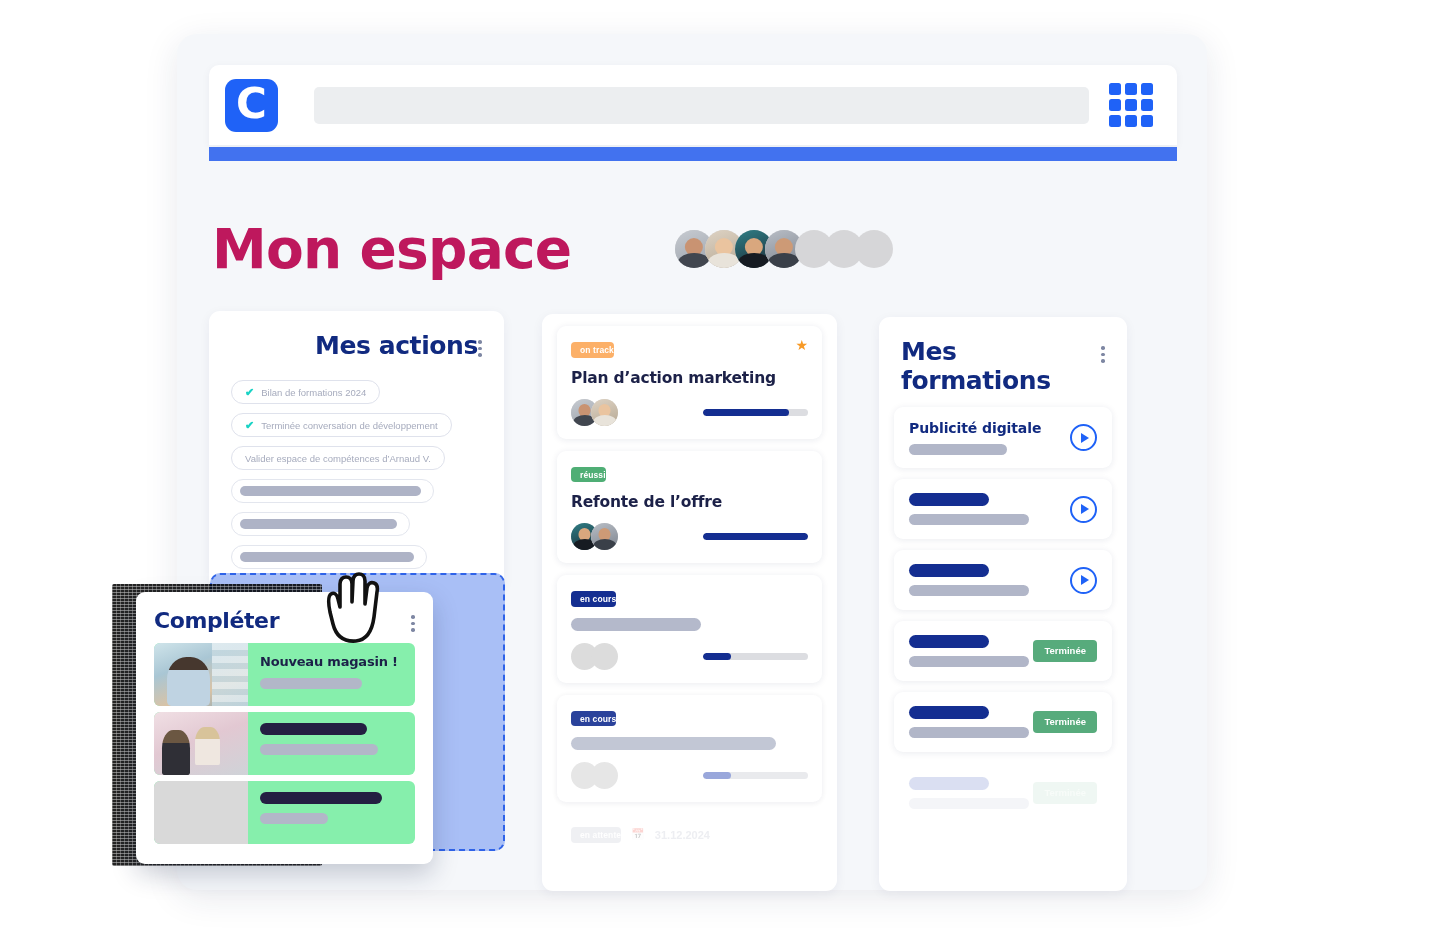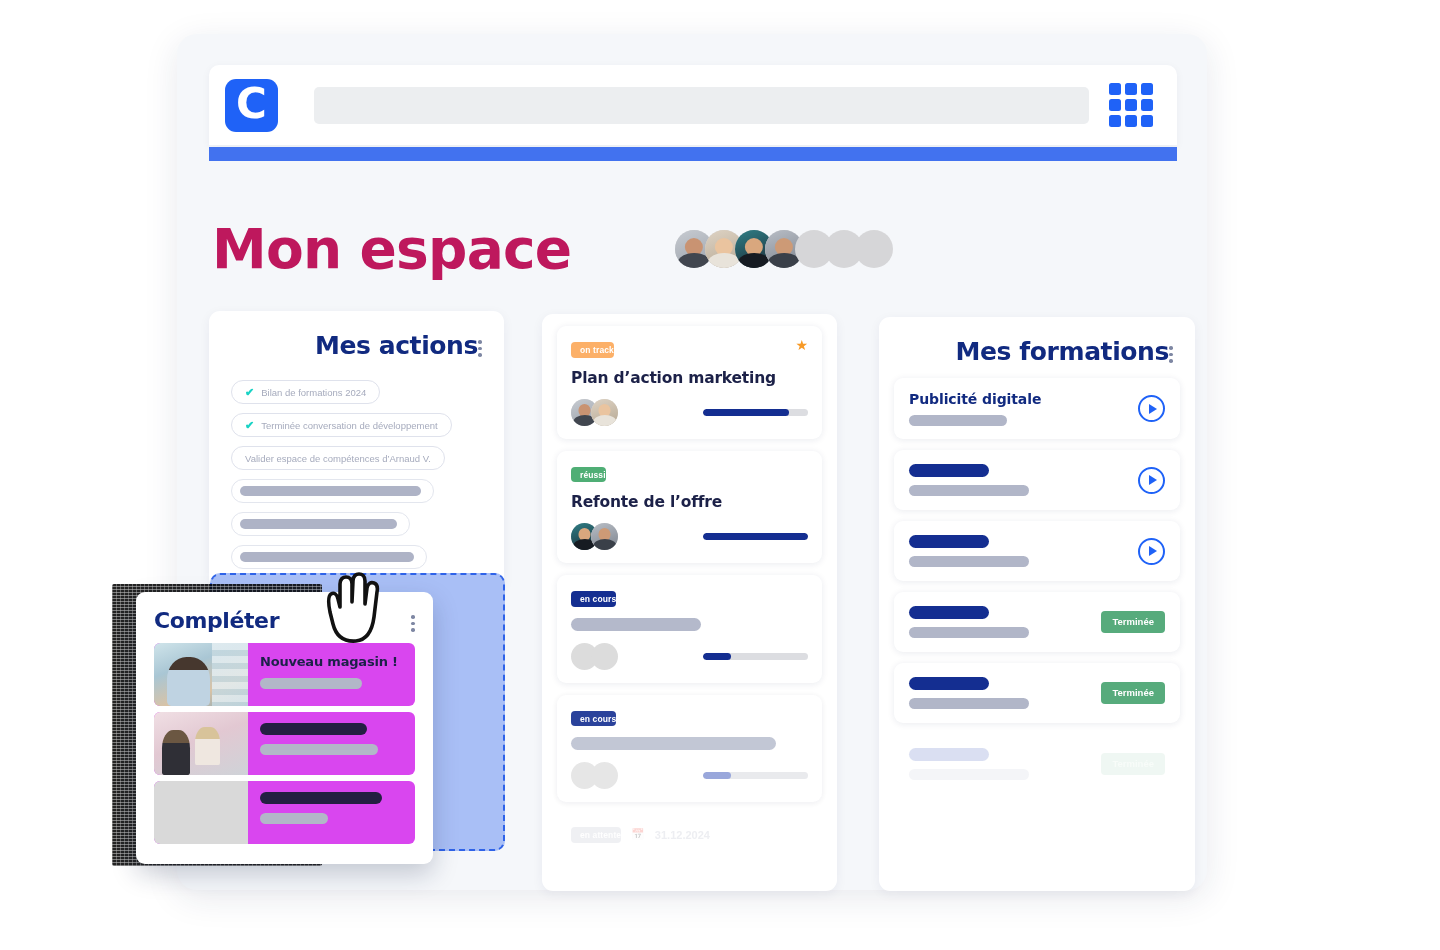--- a/index.html
+++ b/index.html
@@ -174,21 +174,21 @@
     height: 580px;
   }
   .card {
     position: absolute;
     background: #ffffff;
     border-radius: 11px;
     box-shadow: 0 3px 12px rgba(26,35,80,0.06);
   }
   .card-actions { left: 0px;   top: 0px;  width: 295px; height: 278px; }
   .card-goals   { left: 333px; top: 3px;  width: 295px; height: 577px; overflow: hidden; }
-  .card-train   { left: 670px; top: 6px;  width: 316px; height: 574px; overflow: hidden; }
+  .card-train   { left: 670px; top: 6px;  width: 248px; height: 574px; overflow: hidden; }
 
   .card-head {
     display: flex;
     align-items: flex-start;
     justify-content: flex-end;
     padding: 20px 22px 0 22px;
   }
   .card-title {
     font-size: 25px;
     font-weight: 700;
@@ -464,21 +464,21 @@
   .news-title {
     font-size: 22px;
     font-weight: 700;
     color: #112a80;
     letter-spacing: -0.4px;
     font-family: "DejaVu Sans", sans-serif;
   }
   .news-list { padding: 10px 18px 0 18px; }
   .news-item {
     display: flex;
-    background: #d946ef;
+    background: #86efac;
     border-radius: 6px;
     overflow: hidden;
     margin-bottom: 6px;
     height: 63px;
   }
   .news-thumb {
     width: 94px;
     flex: 0 0 auto;
     position: relative;
     overflow: hidden;

